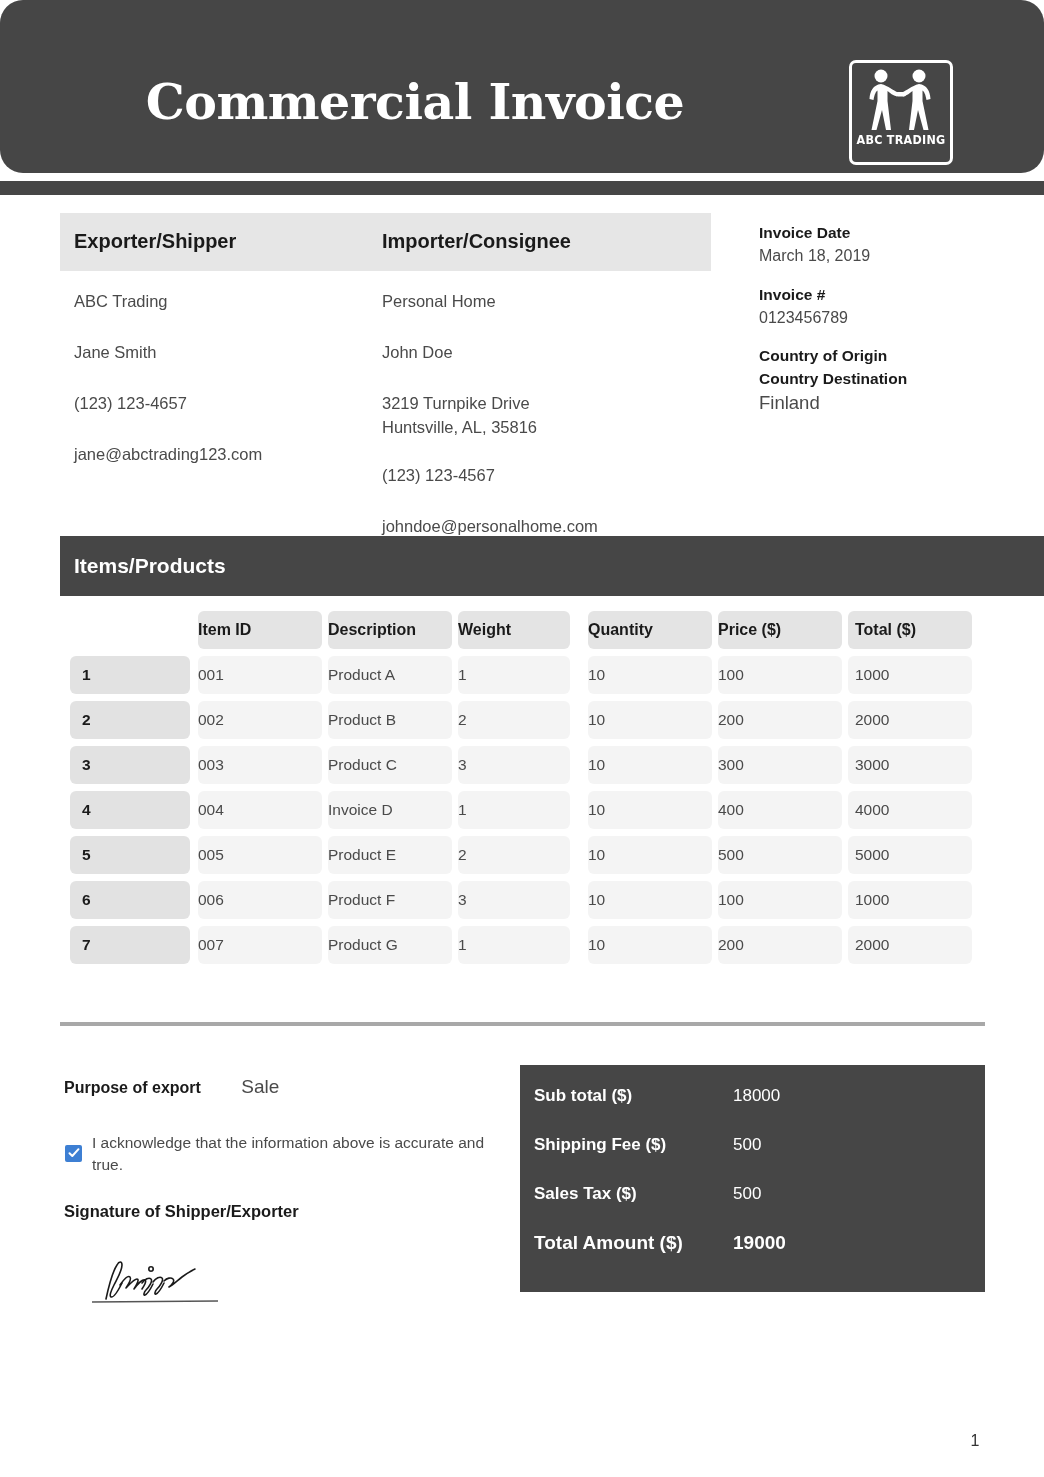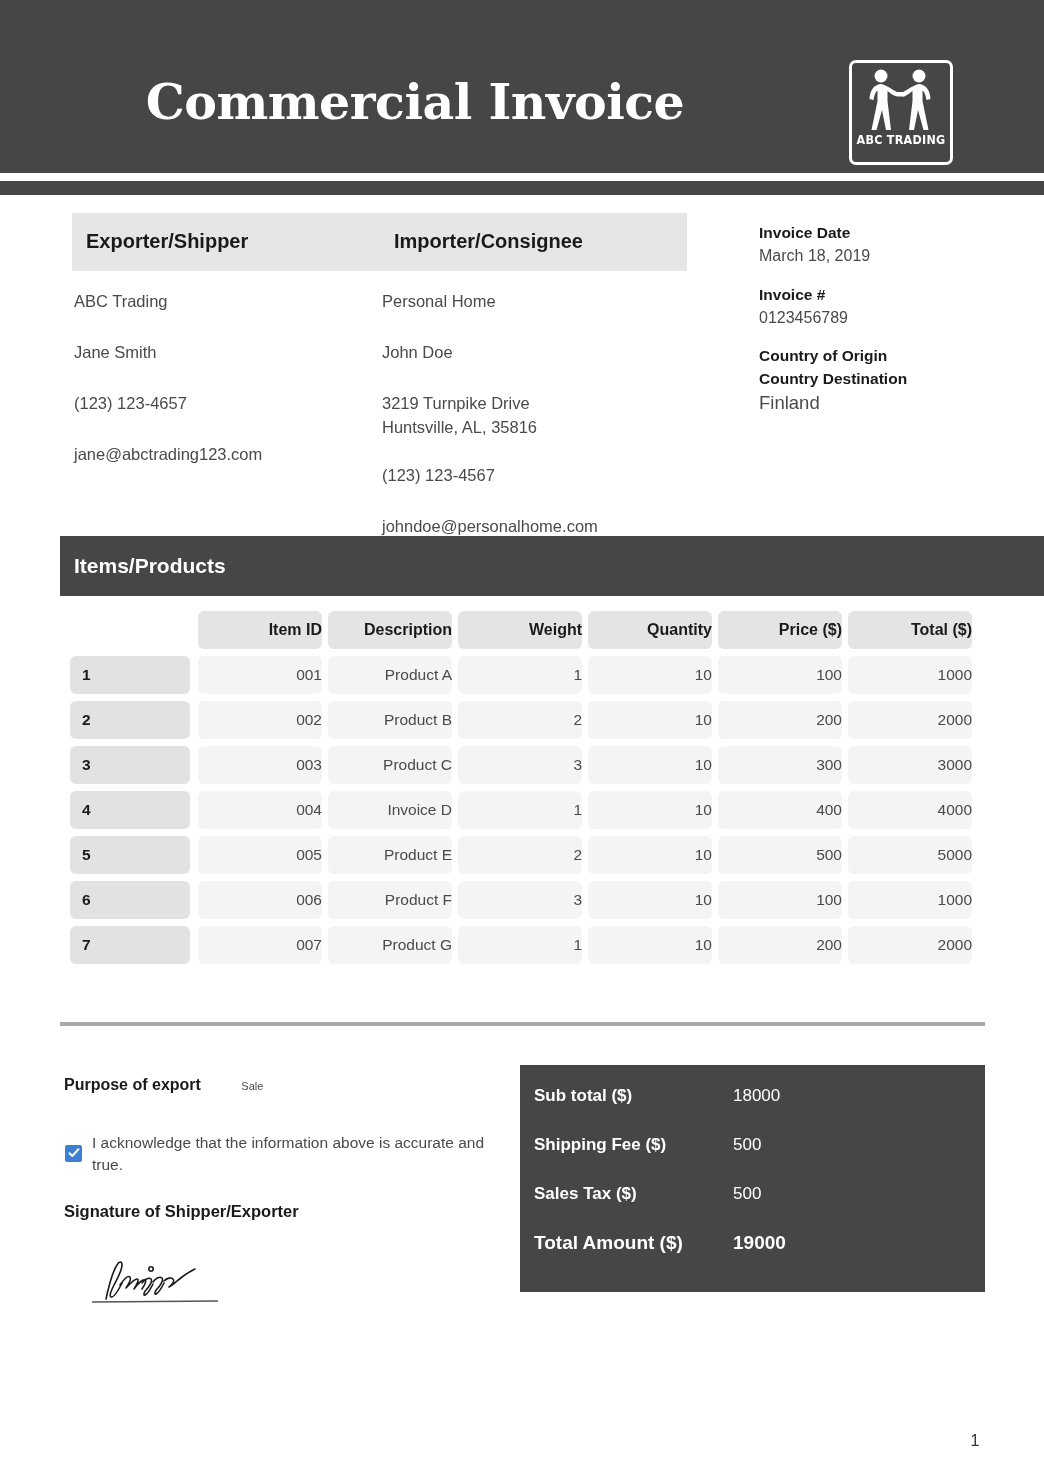--- a/index.html
+++ b/index.html
@@ -14,20 +14,21 @@
     font-family: "Liberation Sans", sans-serif;
     overflow: hidden;
   }
 
   
   .header-bar {
     position: absolute;
     left: 0; top: 0;
     width: 1044px; height: 173px;
     background: #464646;
+    border-radius: 23px;
   }
   .header-title {
     position: absolute;
     left: 0; top: 78px;
     width: 830px;
     text-align: center;
     color: #ffffff;
     font-family: "DejaVu Serif", "Liberation Serif", serif;
     font-size: 49px;
     font-weight: bold;
@@ -58,23 +59,24 @@
   .header-stripe {
     position: absolute;
     left: 0; top: 181px;
     width: 1044px; height: 14px;
     background: #464646;
   }
 
   
   .parties-head {
     position: absolute;
-    left: 72px; top: 213px;
+    left: 60px; top: 213px;
     width: 615px; height: 58px;
     background: #e6e6e6;
+    padding-left: 36px;
   }
   .party-head-label {
     position: absolute;
     top: 17px;
     color: #1a1a1a;
     font-size: 20px;
     font-weight: bold;
   }
   .ph-1 { left: 14px; }
   .ph-2 { left: 322px; }
@@ -119,35 +121,35 @@
   
   .table { position: absolute; left: 60px; top: 611px; width: 925px; }
   .trow { position: relative; height: 45px; margin-bottom: 0; }
   .cell {
     position: absolute;
     top: 0;
     height: 38px;
     line-height: 38px;
     border-radius: 6px;
     font-size: 15.5px;
-    text-align: right;
+    text-align: left;
     color: #4a4a4a;
     box-sizing: border-box;
   }
   .cell.idx {
     left: 10px; width: 120px;
     background: #e2e2e2;
     color: #1a1a1a;
     font-weight: bold;
     text-align: left;
     padding-left: 12px;
   }
   .cell.c-id   { left: 138px; width: 124px; }
   .cell.c-desc { left: 268px; width: 124px; }
-  .cell.c-wt   { left: 398px; width: 124px; }
+  .cell.c-wt   { left: 398px; width: 112px; }
   .cell.c-qty  { left: 528px; width: 124px; }
   .cell.c-pr   { left: 658px; width: 124px; }
   .cell.c-tot  { left: 788px; width: 124px; padding-left: 7px; }
 
   .head-row .cell {
     background: #e4e4e4;
     color: #1a1a1a;
     font-weight: bold;
     font-size: 16px;
   }
@@ -167,21 +169,21 @@
   .purpose-label {
     display: inline-block;
     color: #1a1a1a;
     font-size: 16px;
     font-weight: bold;
   }
   .purpose-value {
     display: inline-block;
     margin-left: 36px;
     color: #4a4a4a;
-    font-size: 11px;
+    font-size: 19px;
   }
   .ack-box {
     position: absolute;
     left: 65px; top: 1145px;
     width: 17px; height: 17px;
     background: #3d7fd3;
     border-radius: 2px;
   }
   .ack-check {
     position: absolute;

